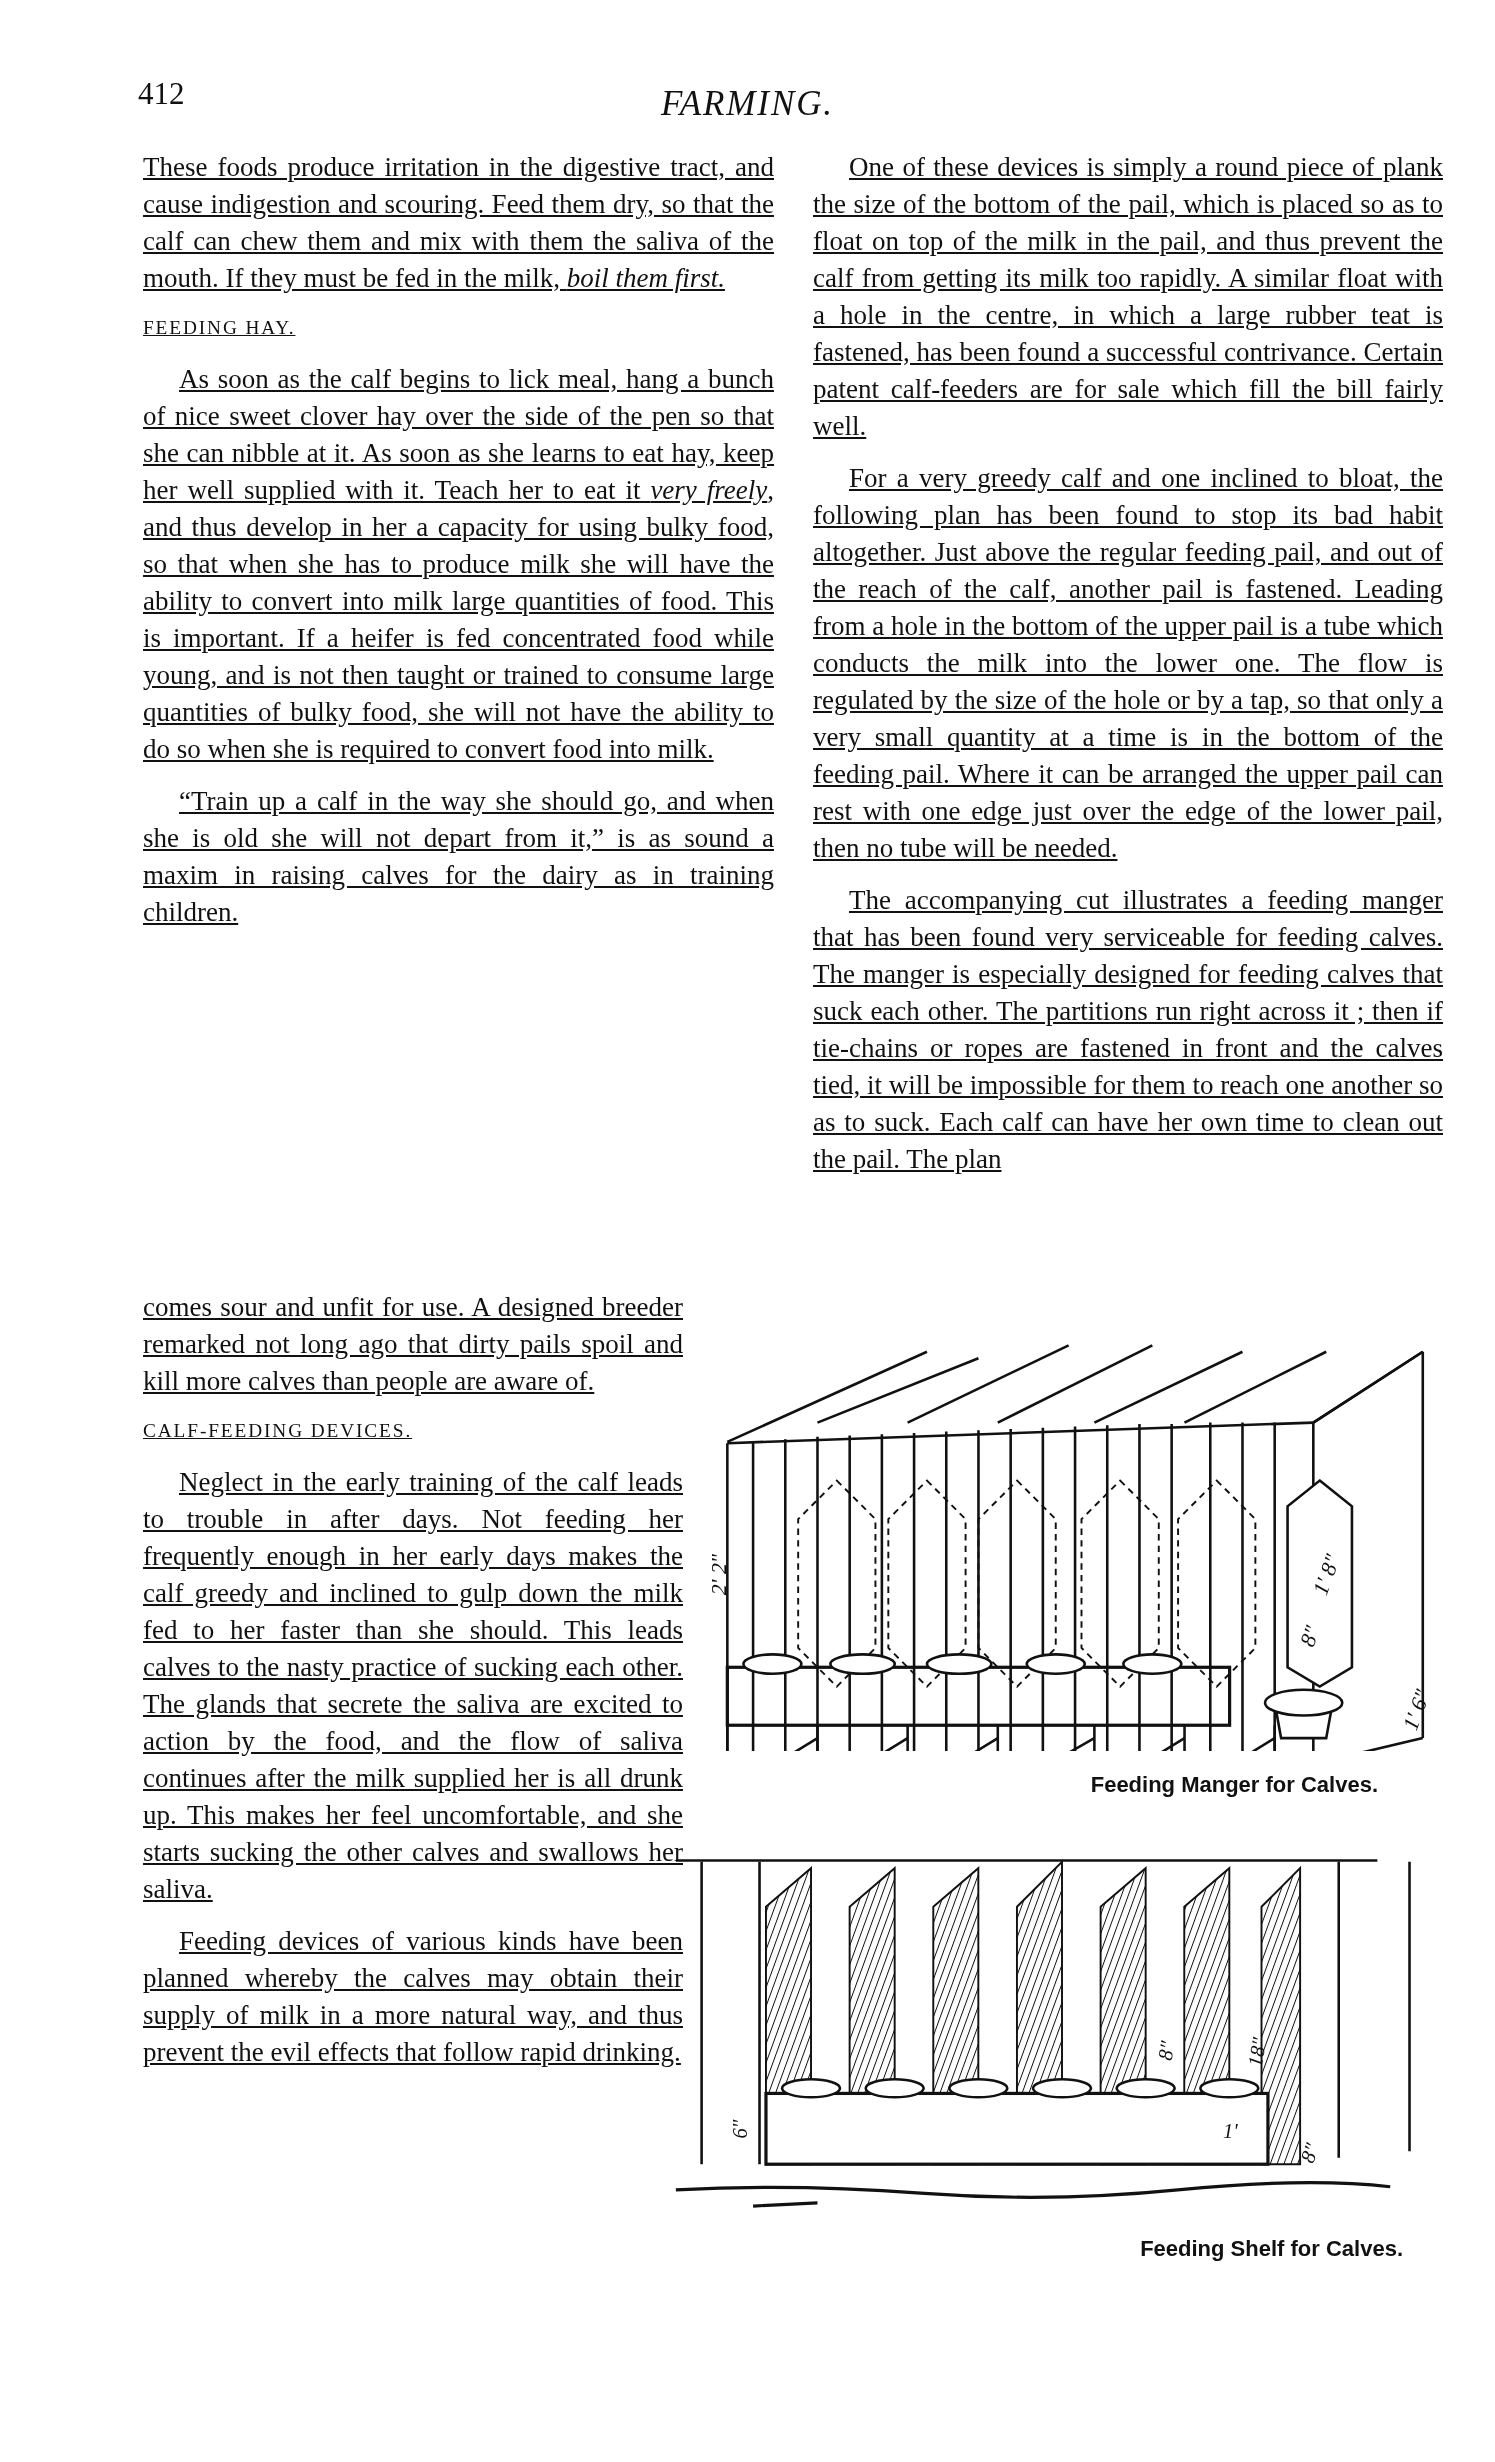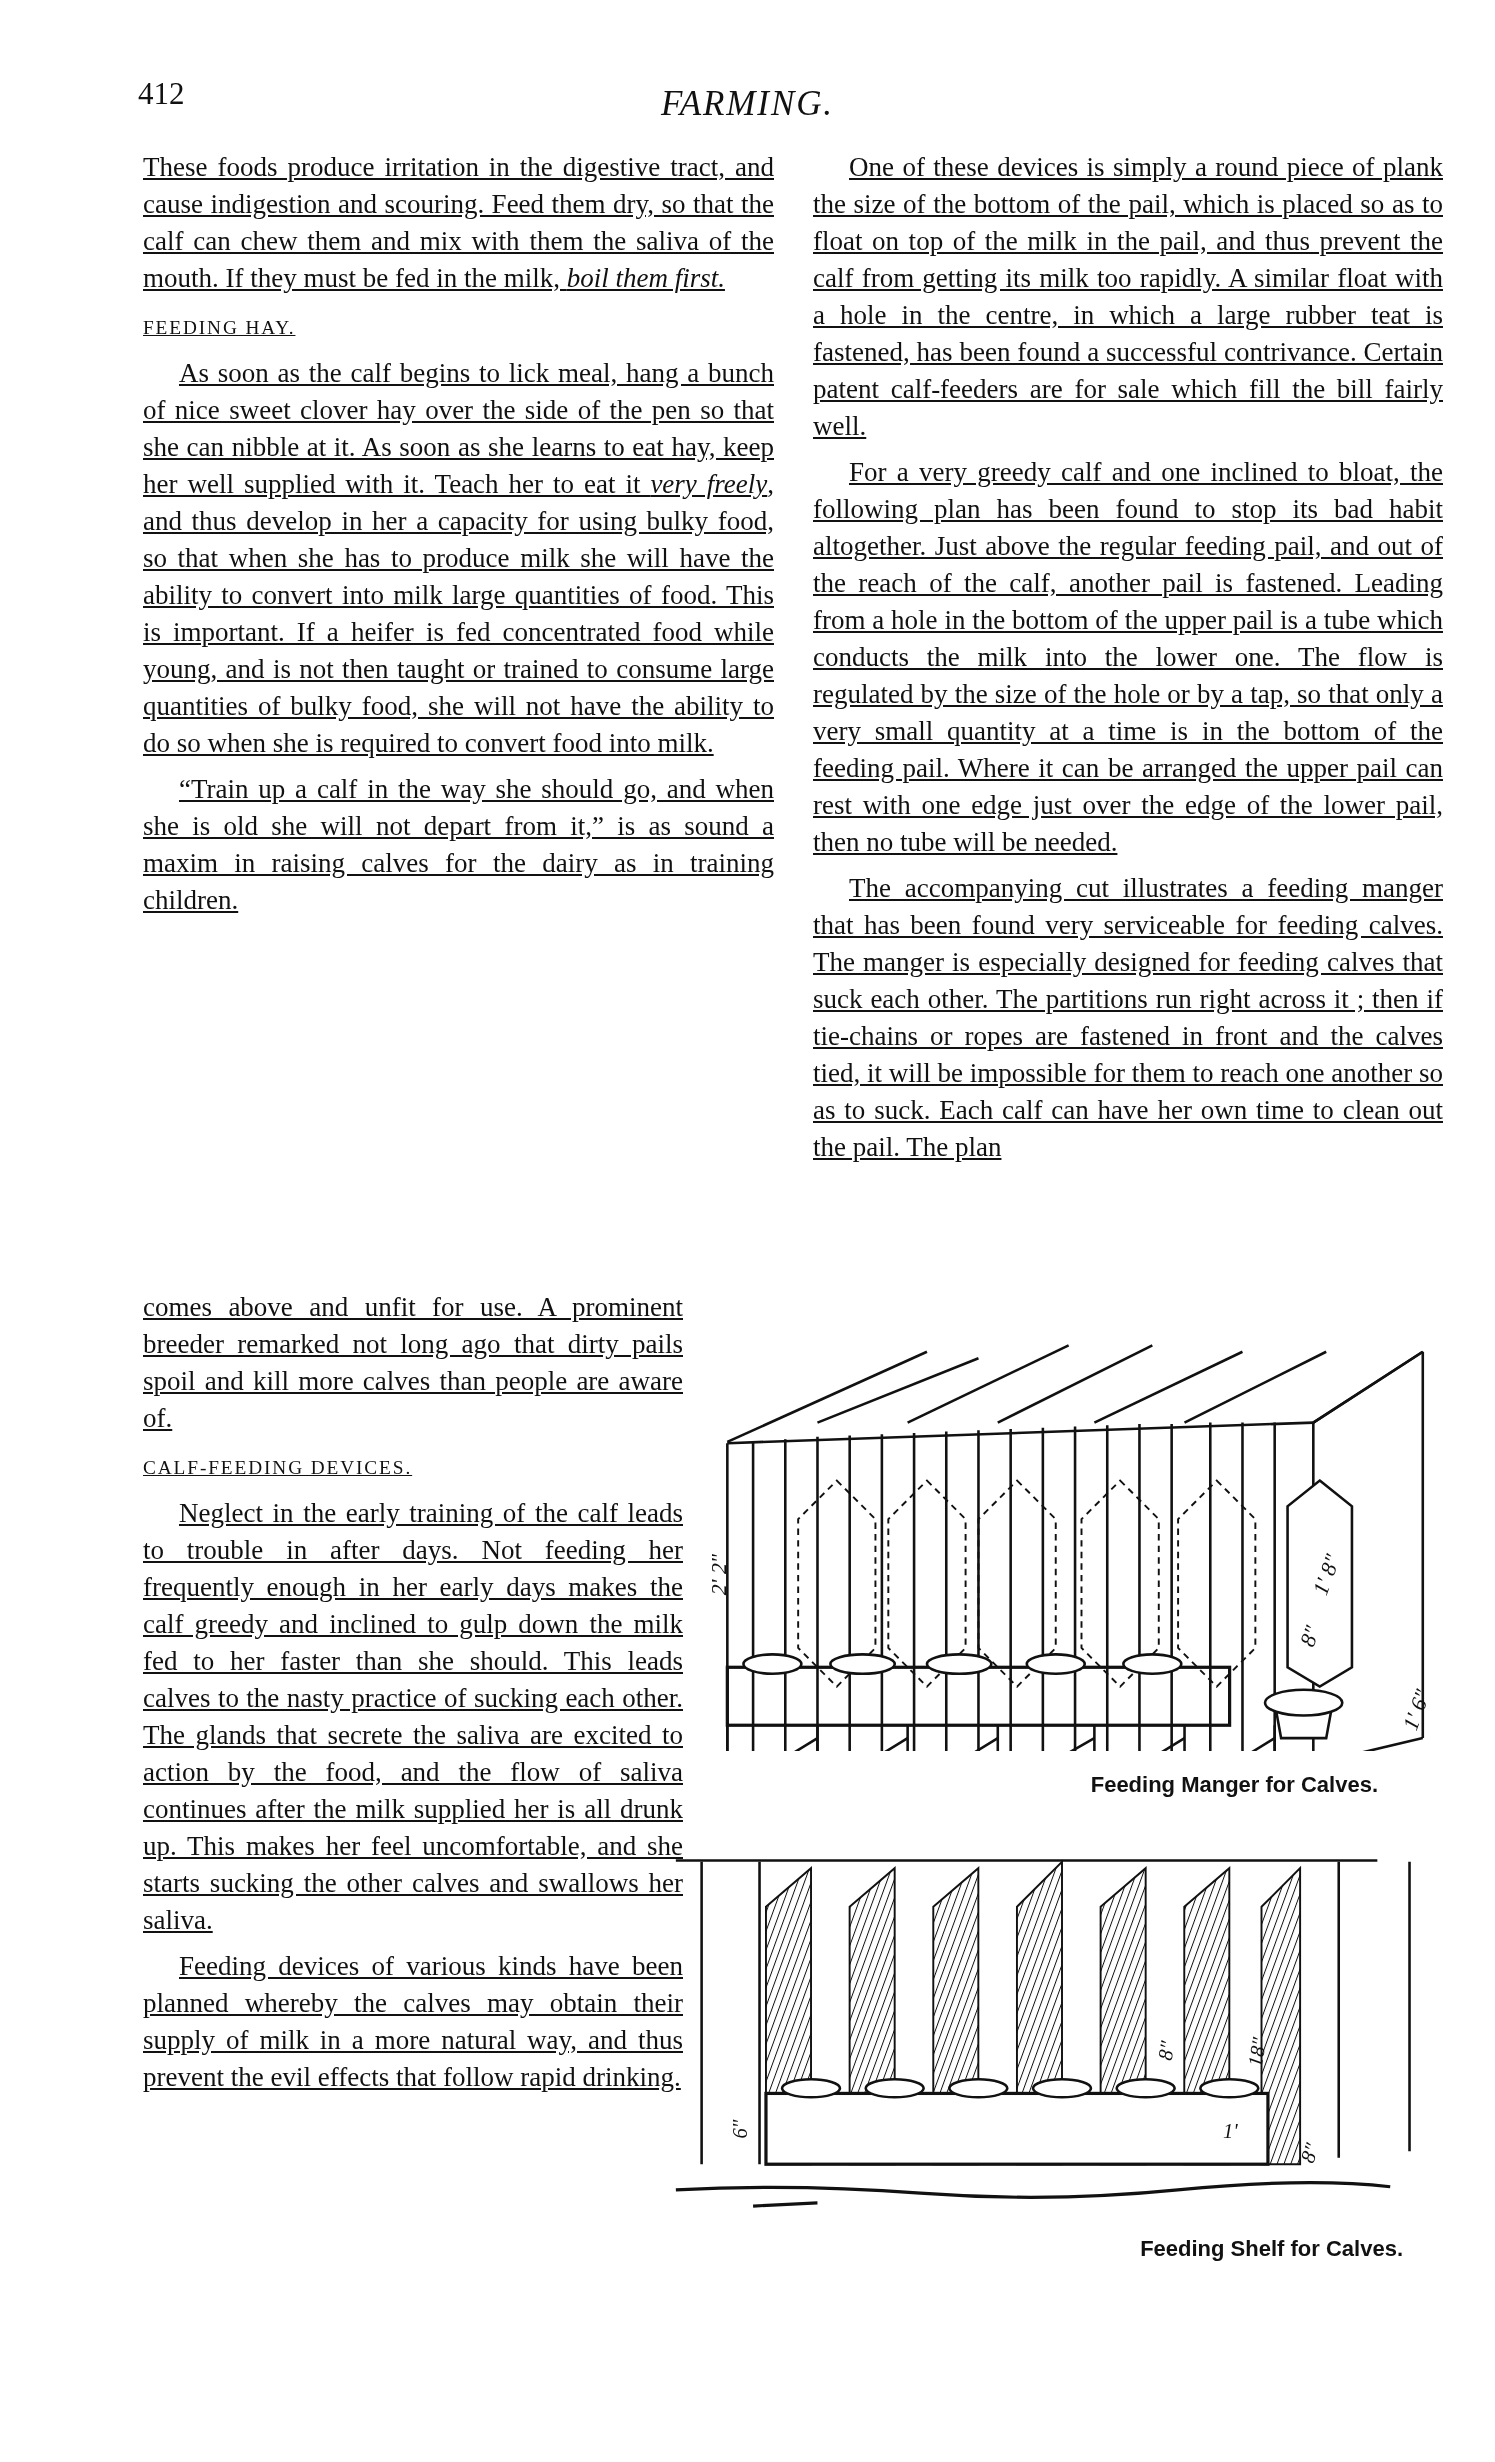--- a/index.html
+++ b/index.html
@@ -4,21 +4,21 @@
 <style>
   html, body { margin: 0; padding: 0; background: #ffffff; }
   body { width: 1495px; height: 2462px; position: relative; overflow: hidden;
          font-family: "Liberation Serif", "DejaVu Serif", serif; color: #111111; }
   .page-number { position: absolute; left: 138px; top: 76px; font-size: 31px; }
   .running-head { position: absolute; left: 0; width: 1495px; top: 84px; text-align: center;
                   font-size: 35px; font-style: italic; letter-spacing: 1.9px; }
   .col { position: absolute; font-size: 27px; line-height: 37px; text-align: justify; text-decoration: underline; }
   .col p { margin: 0; text-indent: 36px; }
   .col p.noindent { text-indent: 0; }
-  .col p + p { margin-top: 9px; }
+  .col p + p { margin-top: 15px; }
   .col-left { left: 143px; top: 149px; width: 631px; }
   .col-left-narrow { left: 143px; width: 540px; }
   .col-right { left: 813px; top: 149px; width: 630px; }
   .subhead { text-align: left; text-indent: 0 !important; font-size: 19.3px; letter-spacing: 1.9px;
              margin: 11.6px 0 9px 0 !important; text-transform: uppercase; }
   .subhead.two { line-height: 32px; }
   em { font-style: italic; }
   .figure { position: absolute; }
   .caption { position: absolute; font-family: "Liberation Sans", "DejaVu Sans", sans-serif;
              font-weight: bold; font-size: 22px; text-align: right; }
@@ -31,21 +31,21 @@
 <div class="running-head">FARMING.</div>
 
 <div class="col col-left">
   <p class="noindent"><span>These foods produce irritation in the digestive tract, and cause indigestion and scouring. Feed them dry, so that the calf can chew them and mix with them the saliva of the mouth. If they must be fed in the milk, </span><em>boil them first.</em></p>
   <p class="subhead">FEEDING HAY.</p>
   <p><span>As soon as the calf begins to lick meal, hang a bunch of nice sweet clover hay over the side of the pen so that she can nibble at it. As soon as she learns to eat hay, keep her well supplied with it. Teach her to eat it </span><em>very freely</em><span>, and thus develop in her a capacity for using bulky food, so that when she has to produce milk she will have the ability to convert into milk large quantities of food. This is important. If a heifer is fed concentrated food while young, and is not then taught or trained to consume large quantities of bulky food, she will not have the ability to do so when she is required to convert food into milk.</span></p>
   <p>“Train up a calf in the way she should go, and when she is old she will not depart from it,” is as sound a maxim in raising calves for the dairy as in training children.</p>
 </div>
 
 <div class="col col-left-narrow" style="top:1289px;">
-  <p class="noindent">comes above and unfit for use. A prominent breeder remarked not long ago that dirty pails spoil and kill more calves than people are aware of.</p>
+  <p class="noindent">comes sour and unfit for use. A designed breeder remarked not long ago that dirty pails spoil and kill more calves than people are aware of.</p>
   <p class="subhead">CALF-FEEDING DEVICES.</p>
   <p>Neglect in the early training of the calf leads to trouble in after days. Not feeding her frequently enough in her early days makes the calf greedy and inclined to gulp down the milk fed to her faster than she should. This leads calves to the nasty practice of sucking each other. The glands that secrete the saliva are excited to action by the food, and the flow of saliva continues after the milk supplied her is all drunk up. This makes her feel uncomfortable, and she starts sucking the other calves and swallows her saliva.</p>
   <p>Feeding devices of various kinds have been planned whereby the calves may obtain their supply of milk in a more natural way, and thus prevent the evil effects that follow rapid drinking.</p>
 </div>
 
 <div class="col col-right">
   <p>One of these devices is simply a round piece of plank the size of the bottom of the pail, which is placed so as to float on top of the milk in the pail, and thus prevent the calf from getting its milk too rapidly. A similar float with a hole in the centre, in which a large rubber teat is fastened, has been found a successful contrivance. Certain patent calf-feeders are for sale which fill the bill fairly well.</p>
   <p>For a very greedy calf and one inclined to bloat, the following plan has been found to stop its bad habit altogether. Just above the regular feeding pail, and out of the reach of the calf, another pail is fastened. Leading from a hole in the bottom of the upper pail is a tube which conducts the milk into the lower one. The flow is regulated by the size of the hole or by a tap, so that only a very small quantity at a time is in the bottom of the feeding pail. Where it can be arranged the upper pail can rest with one edge just over the edge of the lower pail, then no tube will be needed.</p>
   <p>The accompanying cut illustrates a feeding manger that has been found very serviceable for feeding calves. The manger is especially designed for feeding calves that suck each other. The partitions run right across it ; then if tie-chains or ropes are fastened in front and the calves tied, it will be impossible for them to reach one another so as to suck. Each calf can have her own time to clean out the pail. The plan</p>
 </div>

